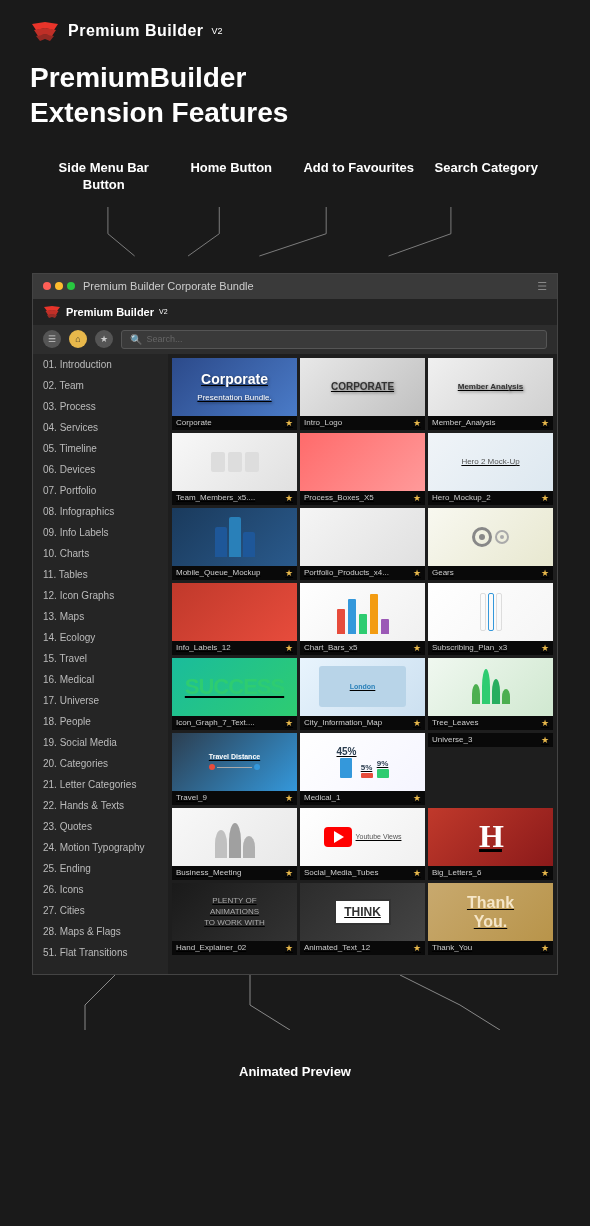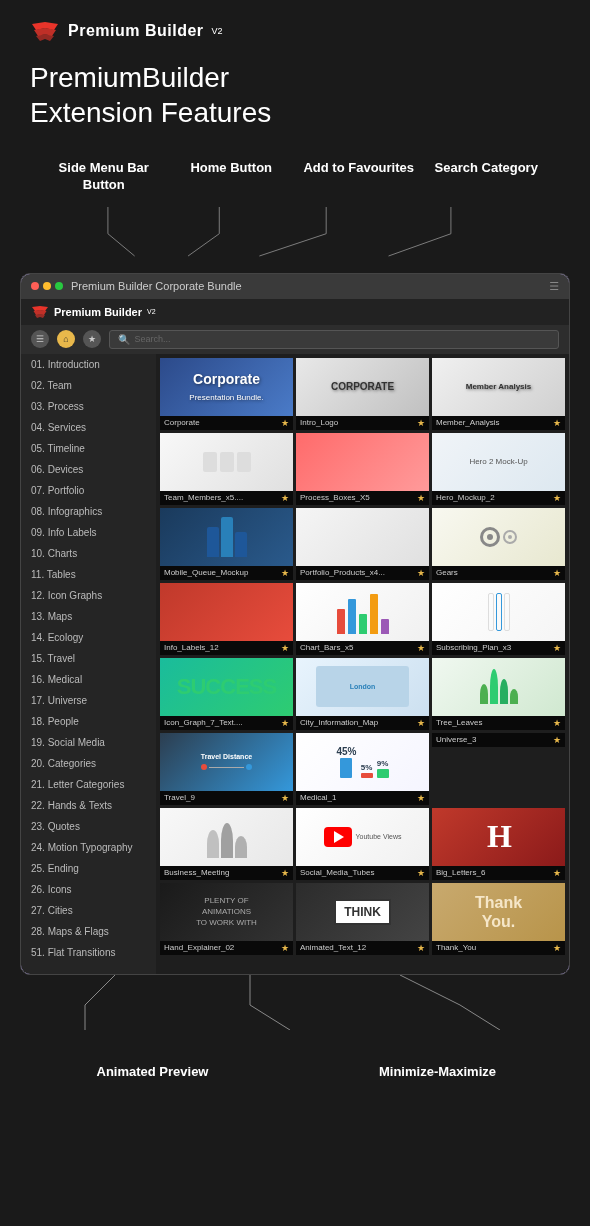--- a/index.html
+++ b/index.html
@@ -38,21 +38,21 @@
     .logo-version {
       color: #ffffff;
       font-size: 9px;
       vertical-align: super;
       font-weight: 400;
     }
 
     .main-title {
       color: #ffffff;
       font-size: 28px;
-      font-weight: 400;
+      font-weight: 700;
       line-height: 1.25;
       margin-bottom: 30px;
     }
 
     .feature-labels {
       display: flex;
       justify-content: space-between;
       padding: 0 10px;
       margin-bottom: 10px;
     }
@@ -62,22 +62,22 @@
       font-size: 13px;
       font-weight: 700;
       text-align: center;
       line-height: 1.3;
       flex: 1;
     }
 
     
     .plugin-window {
       background: #c4b5fd;
-      border-radius: 10px;
-      margin: 0 20px;
+      border-radius: 0;
+      margin: 0 32px;
       overflow: hidden;
       border: 1px solid #444;
     }
 
     .plugin-titlebar {
       background: #3a3a3a;
       padding: 6px 10px;
       display: flex;
       align-items: center;
       gap: 8px;
@@ -192,20 +192,21 @@
 
     .grid {
       display: grid;
       grid-template-columns: repeat(3, 1fr);
       gap: 3px;
     }
 
     .grid-item {
       position: relative;
       cursor: pointer;
+      text-decoration: underline;
     }
 
     .grid-thumb {
       width: 100%;
       height: 58px;
       display: flex;
       align-items: center;
       justify-content: center;
       font-size: 7px;
       color: #999;
@@ -817,14 +818,13 @@
     <line x1="230" y1="0" x2="230" y2="30" stroke="#888" stroke-width="1"></line>
     <line x1="230" y1="30" x2="270" y2="55" stroke="#888" stroke-width="1"></line>
 
     <line x1="380" y1="0" x2="440" y2="30" stroke="#888" stroke-width="1"></line>
     <line x1="440" y1="30" x2="480" y2="55" stroke="#888" stroke-width="1"></line>
   </svg>
 </div>
 
 <div class="bottom-labels">
   <div class="bottom-label">Animated Preview</div>
-  <div class="bottom-label">Minimize-Maximize</div>
 </div>
 
 </body></html>

